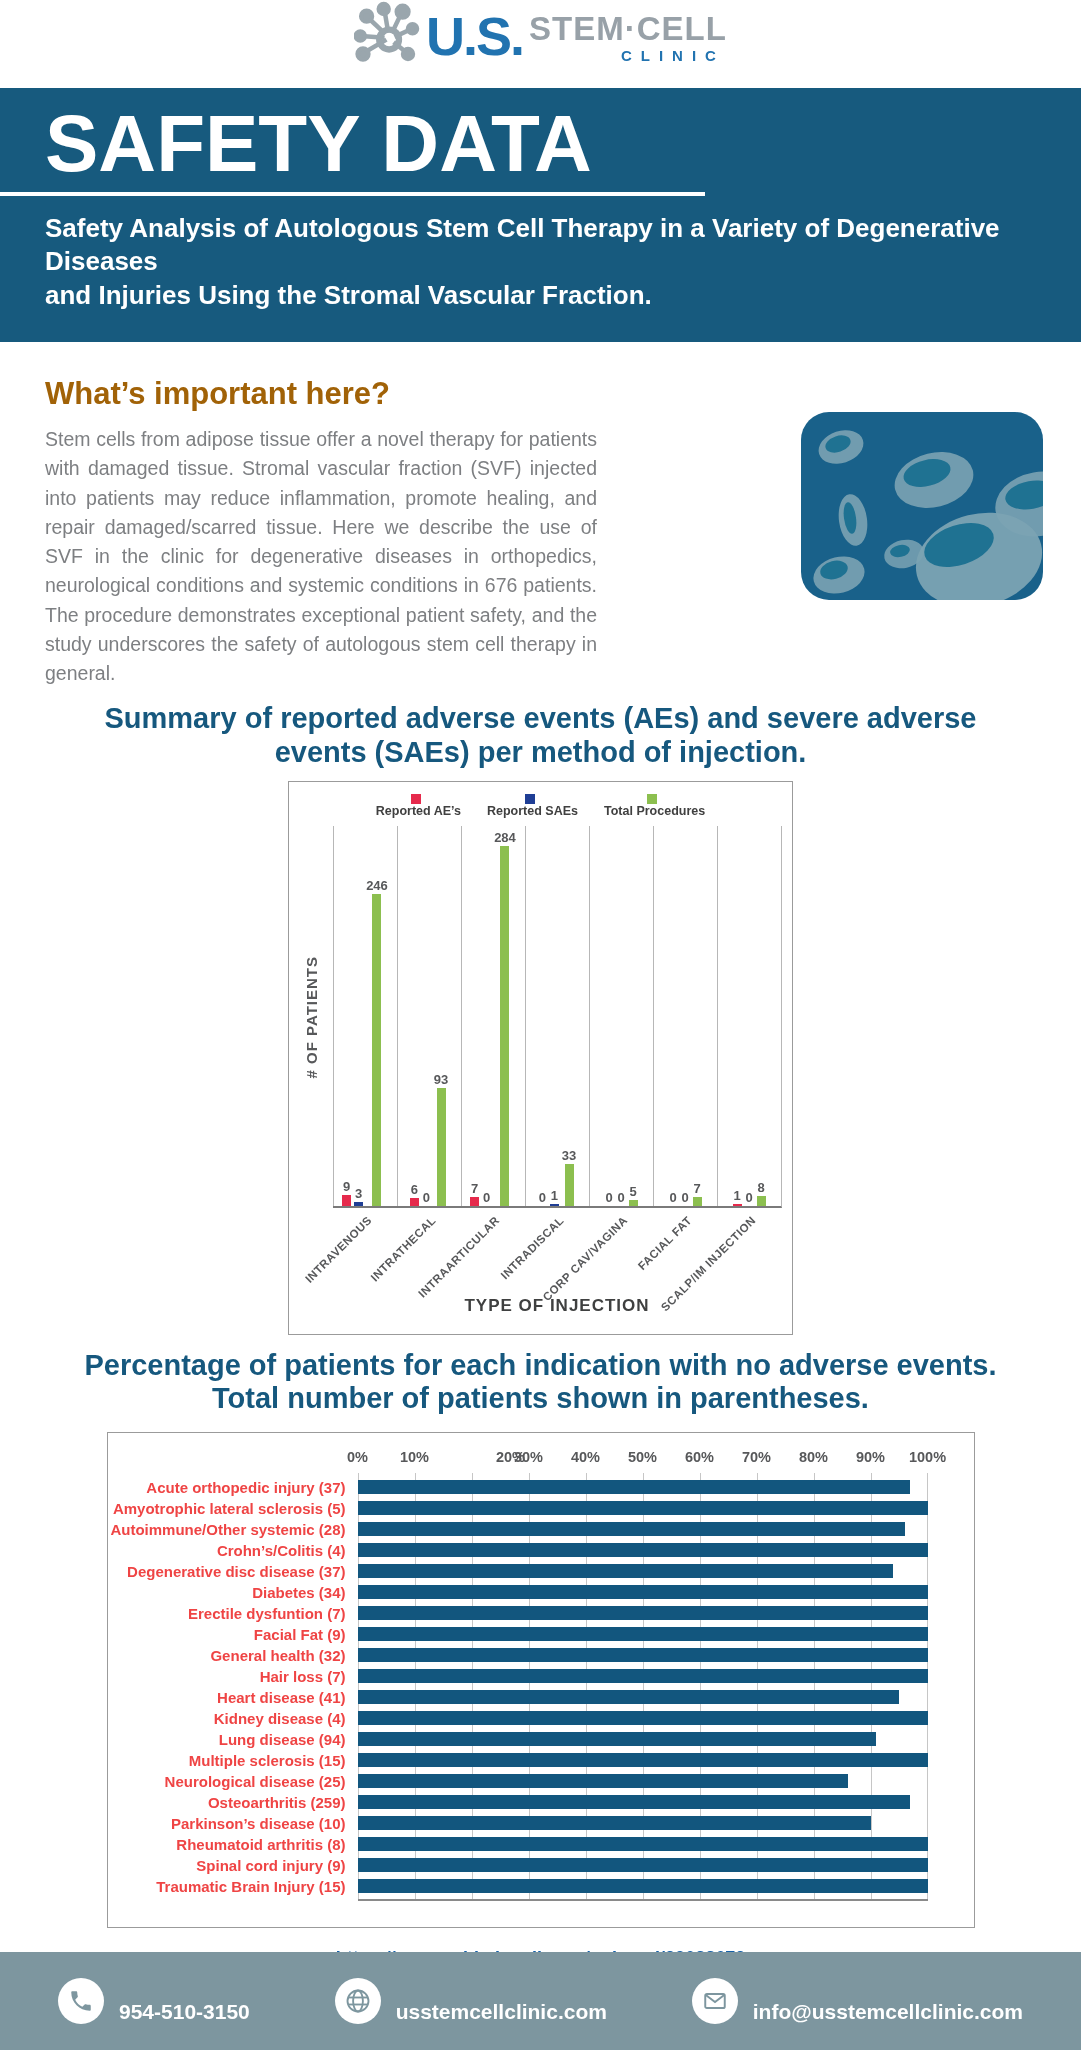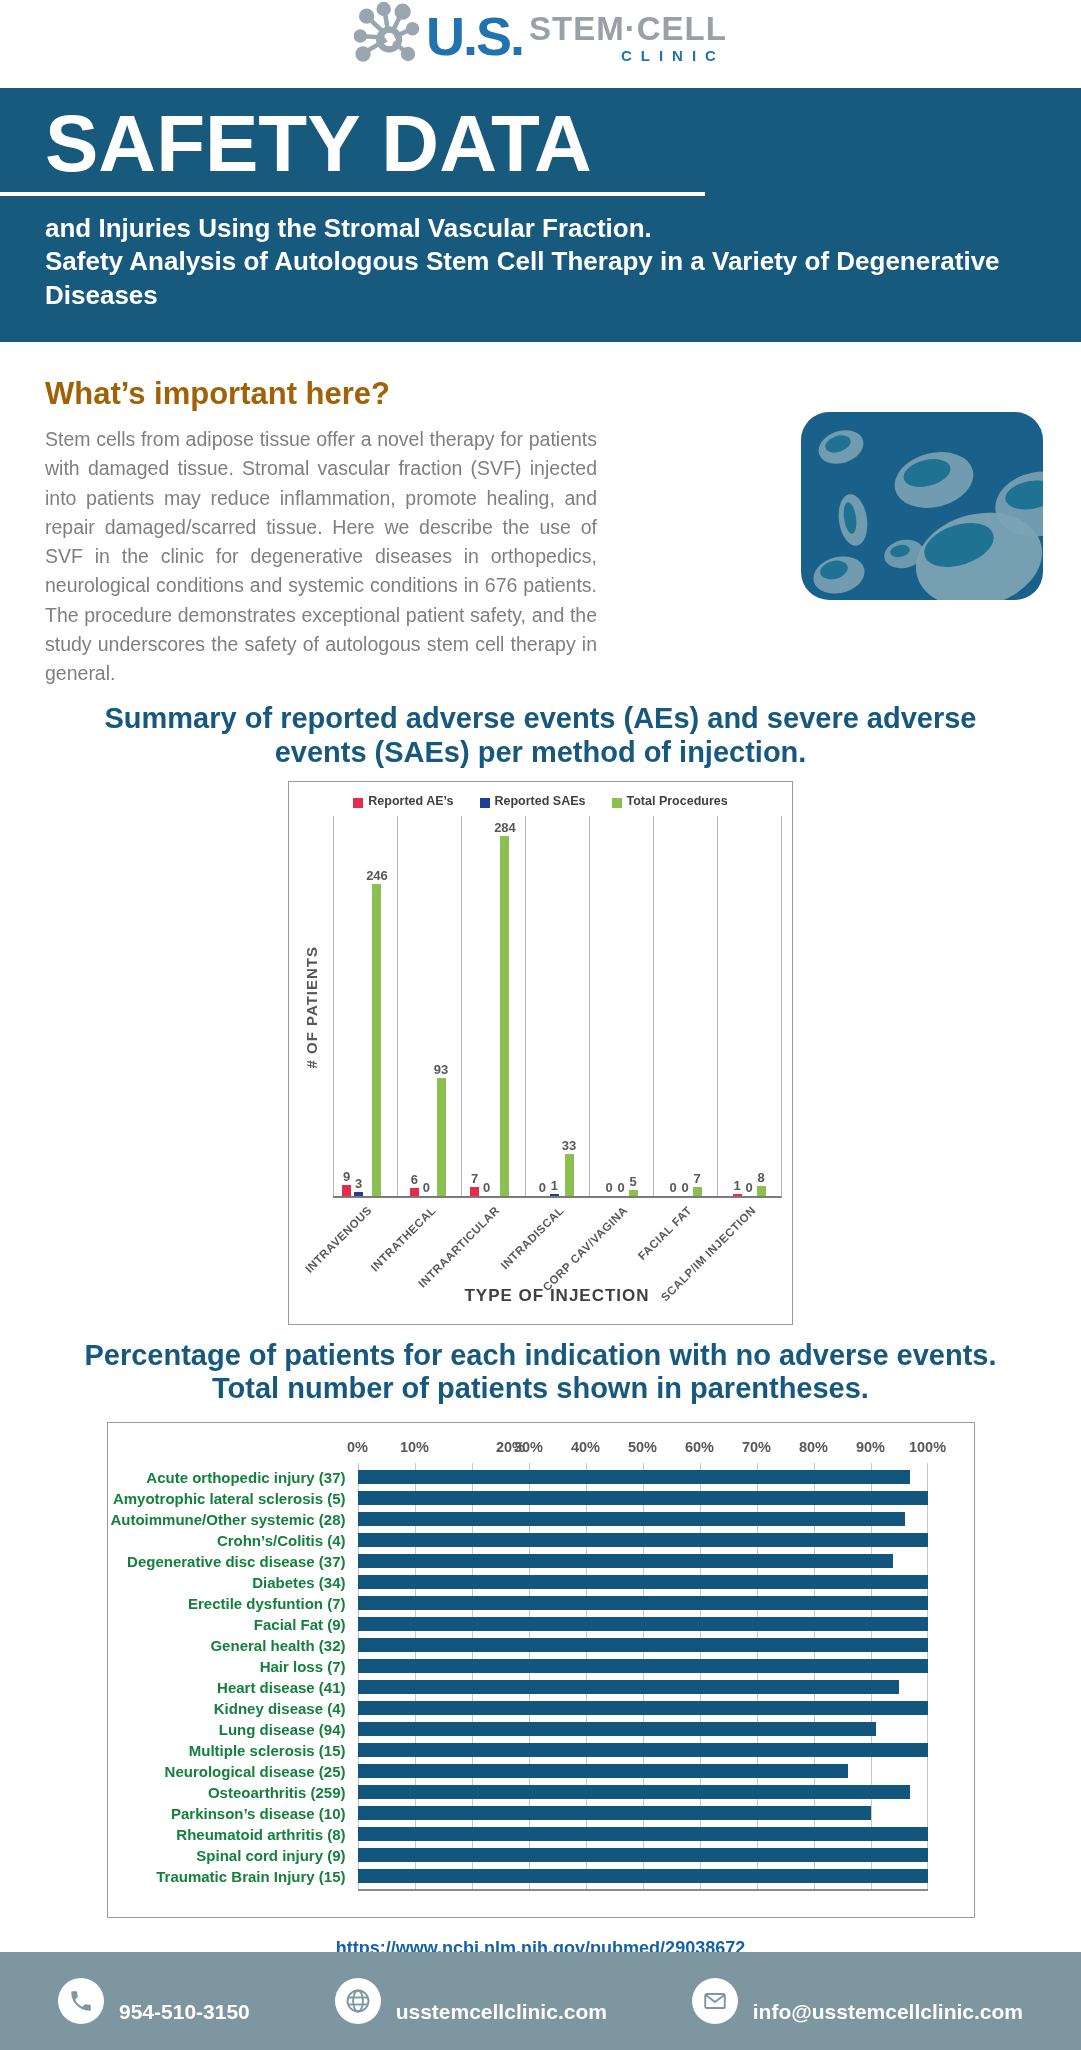--- a/index.html
+++ b/index.html
@@ -25,21 +25,21 @@
   .intro-h{color:#a16207;font-size:31px;font-weight:bold;}
   .intro-body{width:552px;margin-top:13px;font-size:19.5px;line-height:1.5;color:#7d7f82;text-align:justify;}
   .cells-img{position:absolute;right:38px;top:70px;width:242px;height:188px;}
 
   
   .chart-title{color:#16587e;font-size:29px;font-weight:bold;text-align:center;line-height:1.15;margin-top:14px;}
 
   
   .chart1-box{width:505px;margin:12px auto 0;border:1px solid #9b9b9b;background:#fff;padding:12px 0 10px;box-sizing:border-box;}
   .legend{display:flex;justify-content:center;align-items:center;gap:26px;font-size:12.5px;font-weight:bold;color:#404040;}
-  .legend-item{display:flex;align-items:flex-end;}
+  .legend-item{display:flex;align-items:center;flex-direction:column;}
   .swatch{width:10px;height:10px;margin-right:5px;display:inline-block;}
   .plot1-wrap{display:flex;margin-top:8px;}
   .ylab{width:44px;display:flex;align-items:center;justify-content:center;}
   .ylab span{writing-mode:vertical-rl;transform:rotate(180deg);font-weight:bold;font-size:15px;color:#57585a;letter-spacing:1px;}
   .plot1{position:relative;width:448px;height:380px;border-bottom:2px solid #7a7a7a;
          background-image:linear-gradient(to right,#b7b7b7 1px,transparent 1px);background-size:64px 100%;
          border-right:1px solid #b7b7b7;}
   .c1-group{position:absolute;bottom:0;height:100%;width:64px;display:flex;align-items:flex-end;justify-content:center;gap:3px;}
   .c1-barwrap{display:flex;flex-direction:column;align-items:center;justify-content:flex-end;}
   .c1-val{font-size:13px;font-weight:bold;color:#57585a;margin-bottom:1px;line-height:1.1;}
@@ -51,21 +51,21 @@
 
   
   .chart2-box{width:868px;margin:16px auto 0;border:1px solid #9b9b9b;background:#fff;padding:16px 0 26px;box-sizing:border-box;}
   .axis2{position:relative;margin-left:250px;width:570px;height:24px;}
   .tick2{position:absolute;top:0;transform:translateX(-50%);font-size:14.5px;font-weight:bold;color:#57585a;white-space:nowrap;}
   .rows2{position:relative;margin-left:250px;width:570px;border-bottom:2px solid #8a8a8a;padding:4px 0 2px;}
   .rows2::before{content:"";position:absolute;inset:0;
       background-image:linear-gradient(to right,#c6c6c6 1px,transparent 1px);background-size:57px 100%;
       border-right:1px solid #c6c6c6;pointer-events:none;}
   .row2{position:relative;height:21px;display:flex;align-items:center;}
-  .lbl2{position:absolute;right:calc(100% + 12px);white-space:nowrap;font-size:15px;font-weight:bold;color:#15803d;}
+  .lbl2{position:absolute;right:calc(100% + 12px);white-space:nowrap;font-size:15px;font-weight:bold;color:#ef4444;}
   .bar2{height:14px;position:relative;z-index:1;}
 
   
   .src-link{display:block;text-align:center;margin-top:20px;color:#1561a9;font-weight:bold;font-size:18px;text-decoration:none;}
   .footerbar{position:absolute;left:0;right:0;bottom:0;height:98px;background:#7d969f;
              display:flex;align-items:center;justify-content:space-between;padding:0 58px;box-sizing:border-box;}
   .contact{display:flex;align-items:flex-end;gap:15px;color:#fff;font-weight:bold;font-size:21px;}
   .cicon{width:46px;height:46px;border-radius:50%;background:#fff;display:flex;align-items:center;justify-content:center;flex:0 0 auto;}
 </style>
 </head>
@@ -99,22 +99,22 @@
         <div class="logo-stemcell">STEM·CELL</div>
         <div class="logo-clinic">CLINIC</div>
       </div>
     </div>
   </div>
 
   <div class="banner">
     <div class="banner-title">SAFETY DATA</div>
     <div class="banner-rule"></div>
     <div class="banner-sub">
+      <div>Safety Analysis of Autologous Stem Cell Therapy in a Variety of Degenerative Diseases</div>
       <div>and Injuries Using the Stromal Vascular Fraction.</div>
-      <div>Safety Analysis of Autologous Stem Cell Therapy in a Variety of Degenerative Diseases</div>
     </div>
   </div>
 
   <div class="intro">
     <div class="intro-h">What’s important here?</div>
     <div class="intro-body">Stem cells from adipose tissue offer a novel therapy for patients with damaged tissue. Stromal vascular fraction (SVF) injected into patients may reduce inflammation, promote healing, and repair damaged/scarred tissue. Here we describe the use of SVF in the clinic for degenerative diseases in orthopedics, neurological conditions and systemic conditions in 676 patients.  The procedure demonstrates exceptional patient safety, and the study underscores the safety of autologous stem cell therapy in general.</div>
     <svg class="cells-img" viewBox="0 0 242 188">
       <rect x="0" y="0" width="242" height="188" rx="28" fill="#19618a"></rect>
       <g>
         <ellipse cx="40" cy="35" rx="23" ry="16" fill="#7ba3b3" opacity="0.9" transform="rotate(-18 40 35)"></ellipse>

